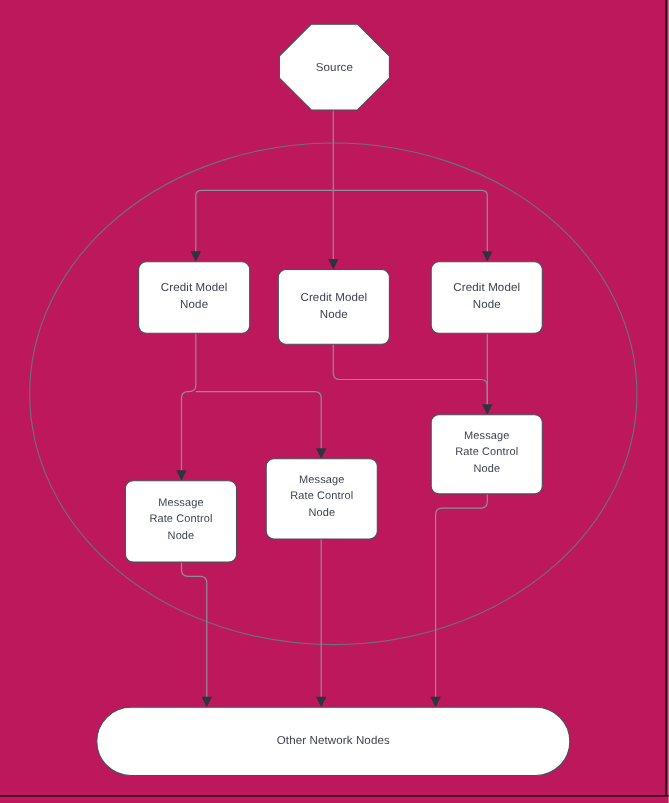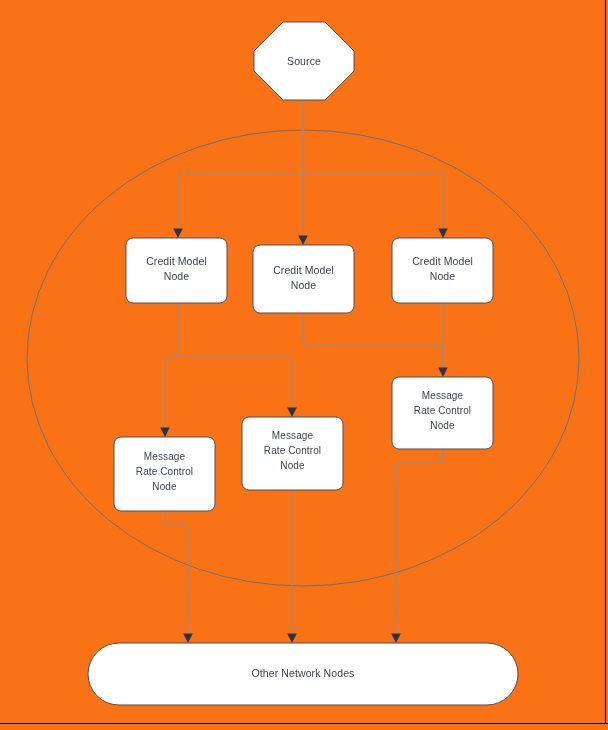--- a/index.html
+++ b/index.html
@@ -10,21 +10,21 @@
   body {
     width: 608px;
     height: 730px;
     font-family: "Liberation Sans", sans-serif;
     overflow: hidden;
   }
   #diagram-root {
     position: relative;
     width: 608px;
     height: 730px;
-    background: #f97316;
+    background: #be185d;
   }
   svg#flow {
     display: block;
     width: 608px;
     height: 730px;
   }
   .shape-outline {
     fill: #ffffff;
     stroke: #4b4f58;
     stroke-width: 1;

